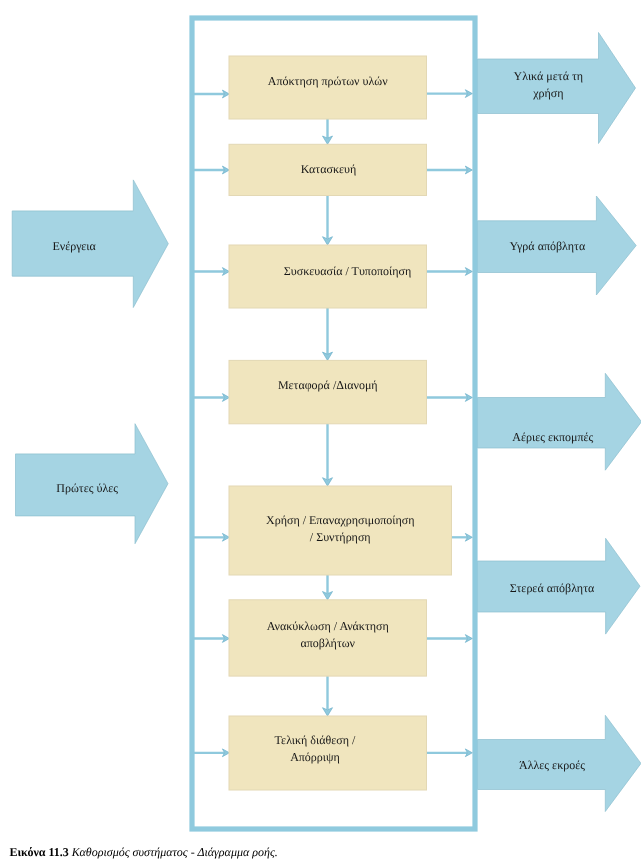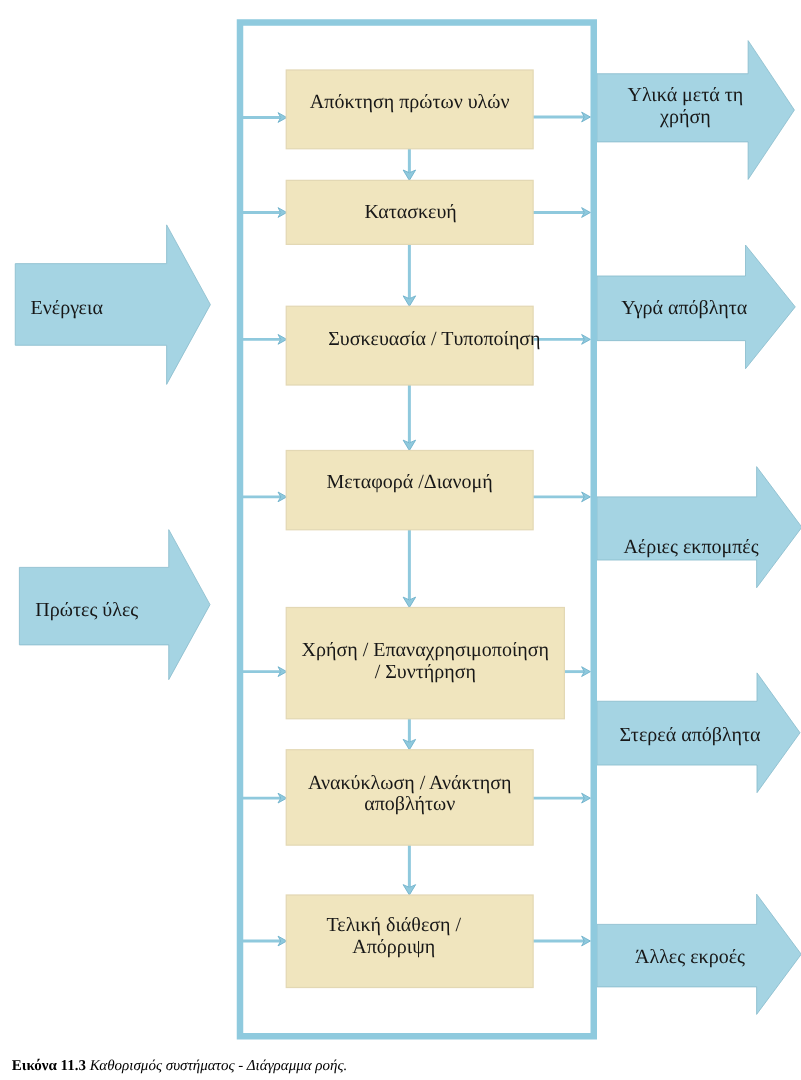--- a/index.html
+++ b/index.html
@@ -8,22 +8,22 @@
   #stage{position:relative;width:641px;height:864px;background:#ffffff;
          font-family:"Liberation Serif",serif;
          -webkit-font-smoothing:antialiased;text-rendering:geometricPrecision;}
   svg#diagram{position:absolute;left:0;top:0;}
   .bigarrow{fill:#A5D4E3;stroke:#8DBECE;stroke-width:0.7;stroke-linejoin:miter;}
   .boundary{fill:none;stroke:#8FCADE;stroke-width:5.2;}
   .pbox{fill:#F0E5BE;stroke:#E3D8B4;stroke-width:1;}
   .conn{stroke:#8FC9DD;stroke-width:2.3;fill:none;}
   .connv{stroke:#8FC9DD;stroke-width:2.4;fill:none;}
   .connhead{fill:#8FC9DD;stroke:#6DB0CA;stroke-width:0.7;stroke-linejoin:miter;}
-  .tlabel{position:absolute;color:#171717;font-size:16px;line-height:17px;text-align:center;}
-  .ilabel{text-align:center;white-space:nowrap;}
+  .tlabel{position:absolute;color:#171717;font-size:12px;line-height:17px;text-align:center;}
+  .ilabel{text-align:center;white-space:nowrap;margin-left:28px;}
   .ln{display:block;white-space:nowrap;}
   #caption{position:absolute;left:9.4px;top:844.2px;font-size:12px;color:#000;white-space:nowrap;line-height:16px;}
   #caption .lab{font-weight:bold;}
   #caption .txt{font-style:italic;}
 </style>
 </head>
 <body>
 
 <div id="stage">
   <svg id="diagram" width="641" height="864" viewBox="0 0 641 864">

